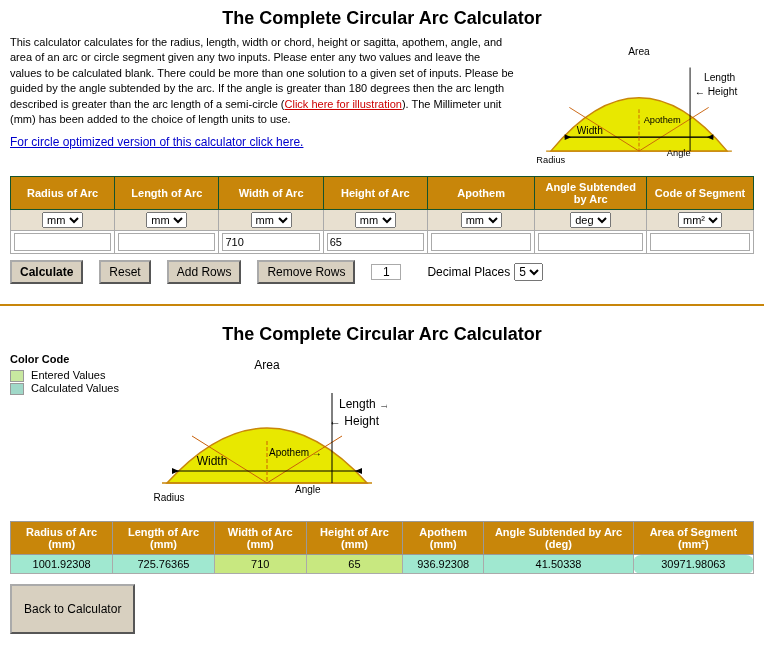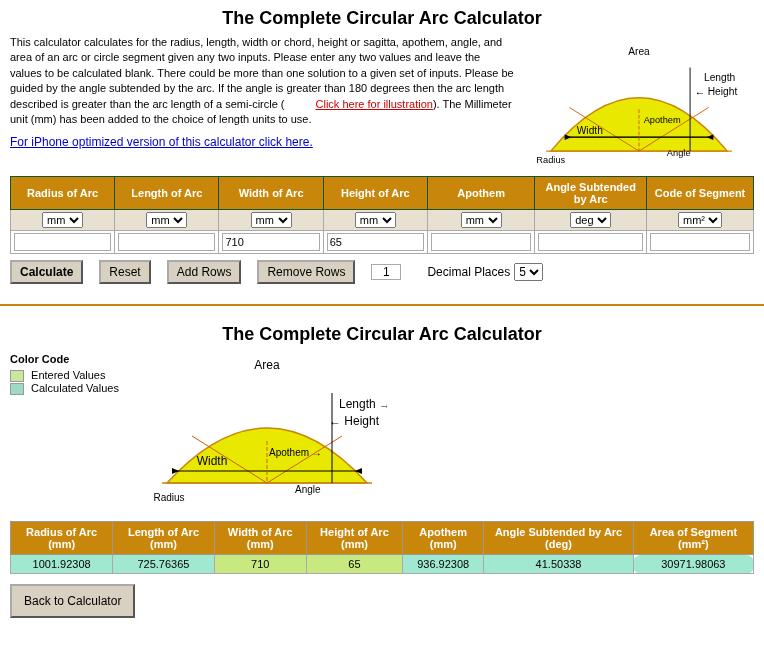--- a/index.html
+++ b/index.html
@@ -2,21 +2,21 @@
 <html><head>
   <meta charset="utf-8">
   <style>
     * { box-sizing: border-box; margin: 0; padding: 0; }
     body { font-family: Arial, sans-serif; font-size: 12px; background: #fff; width: 764px; }
 
     .top-section { padding: 8px 10px; }
     .title { text-align: center; font-size: 18px; font-weight: bold; color: #000; margin-bottom: 6px; }
     .intro-area { display: flex; gap: 10px; }
     .intro-text { flex: 1; font-size: 11px; line-height: 1.4; }
-    .intro-text a { color: #c00; padding-left: 31px; }
+    .intro-text a { color: #c00; }
     .diagram-area { width: 230px; flex-shrink: 0; }
 
     
     .arc-diagram { width: 230px; height: 130px; }
 
     .iphone-link { margin-top: 8px; }
     .iphone-link a { color: #00c; font-size: 12px; }
 
     .calculator-table-section { padding: 0 10px 10px; }
     .calc-table { width: 100%; border-collapse: collapse; }
@@ -43,34 +43,34 @@
     .color-swatch { display: inline-block; width: 14px; height: 12px; vertical-align: middle; margin-right: 4px; border: 1px solid #999; }
     .swatch-green { background: #c8e8a0; }
     .swatch-teal { background: #a0d8c8; }
     .results-diagram { flex: 1; }
 
     .results-table { width: 100%; border-collapse: collapse; }
     .results-table th { background: #c8860a; color: #fff; font-size: 11px; font-weight: bold; text-align: center; border: 1px solid #999; padding: 4px 3px; }
     .results-table td { border: 1px solid #aaa; padding: 3px 5px; font-size: 11px; text-align: center; }
 
     .back-btn-row { margin-top: 10px; }
-    .back-btn { background: #d8d0c0; border: 2px outset #aaa; padding: 8px 12px; font-size: 12px; cursor: pointer; }
+    .back-btn { background: #d8d0c0; border: 2px outset #aaa; padding: 16px 12px; font-size: 12px; cursor: pointer; }
   </style>
 </head>
 <body>
 
 <div class="top-section">
   <div class="title">The Complete Circular Arc Calculator</div>
   <div class="intro-area">
     <div>
       <div class="intro-text">
         <span>This calculator calculates for the radius, length, width or chord, height or sagitta, apothem, angle, and area of an arc or circle segment given any two inputs. Please enter any two values and leave the values to be calculated blank. There could be more than one solution to a given set of inputs. Please be guided by the angle subtended by the arc. If the angle is greater than 180 degrees then the arc length described is greater than the arc length of a semi-circle (</span><a href="#">Click here for illustration</a><span>). The Millimeter unit (mm) has been added to the choice of length units to use.</span>
       </div>
       <div class="iphone-link">
-        <a href="#">For iPhone optimized version of this calculator click here.</a>
+        <a href="#">For circle optimized version of this calculator click here.</a>
       </div>
     </div>
     <div class="diagram-area">
       
       <svg class="arc-diagram" viewBox="0 0 230 140" xmlns="http://www.w3.org/2000/svg">
 
         <path d="M 20 125 Q 115 10 210 125 Z" fill="#e8e800" stroke="#c8860a" stroke-width="1.5"></path>
 
         <line x1="15" y1="125" x2="215" y2="125" stroke="#c8860a" stroke-width="1.5"></line>
 

